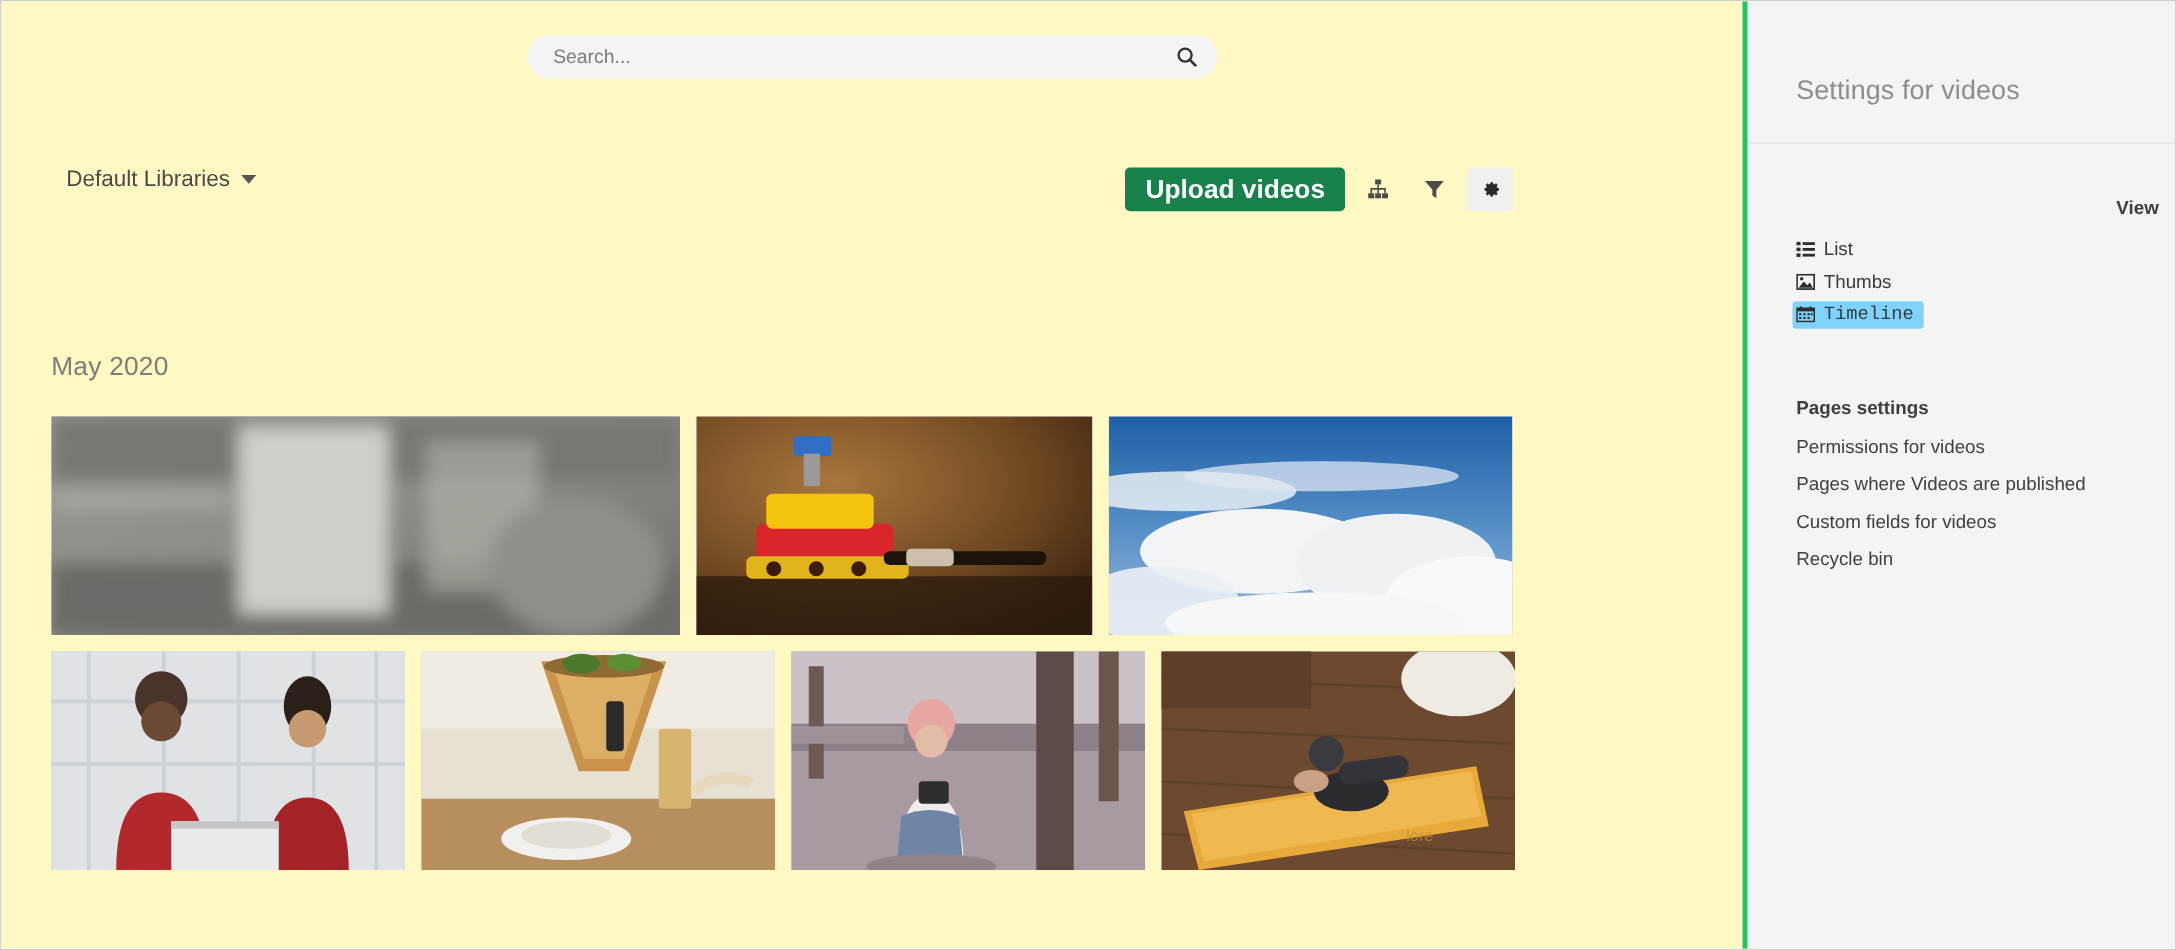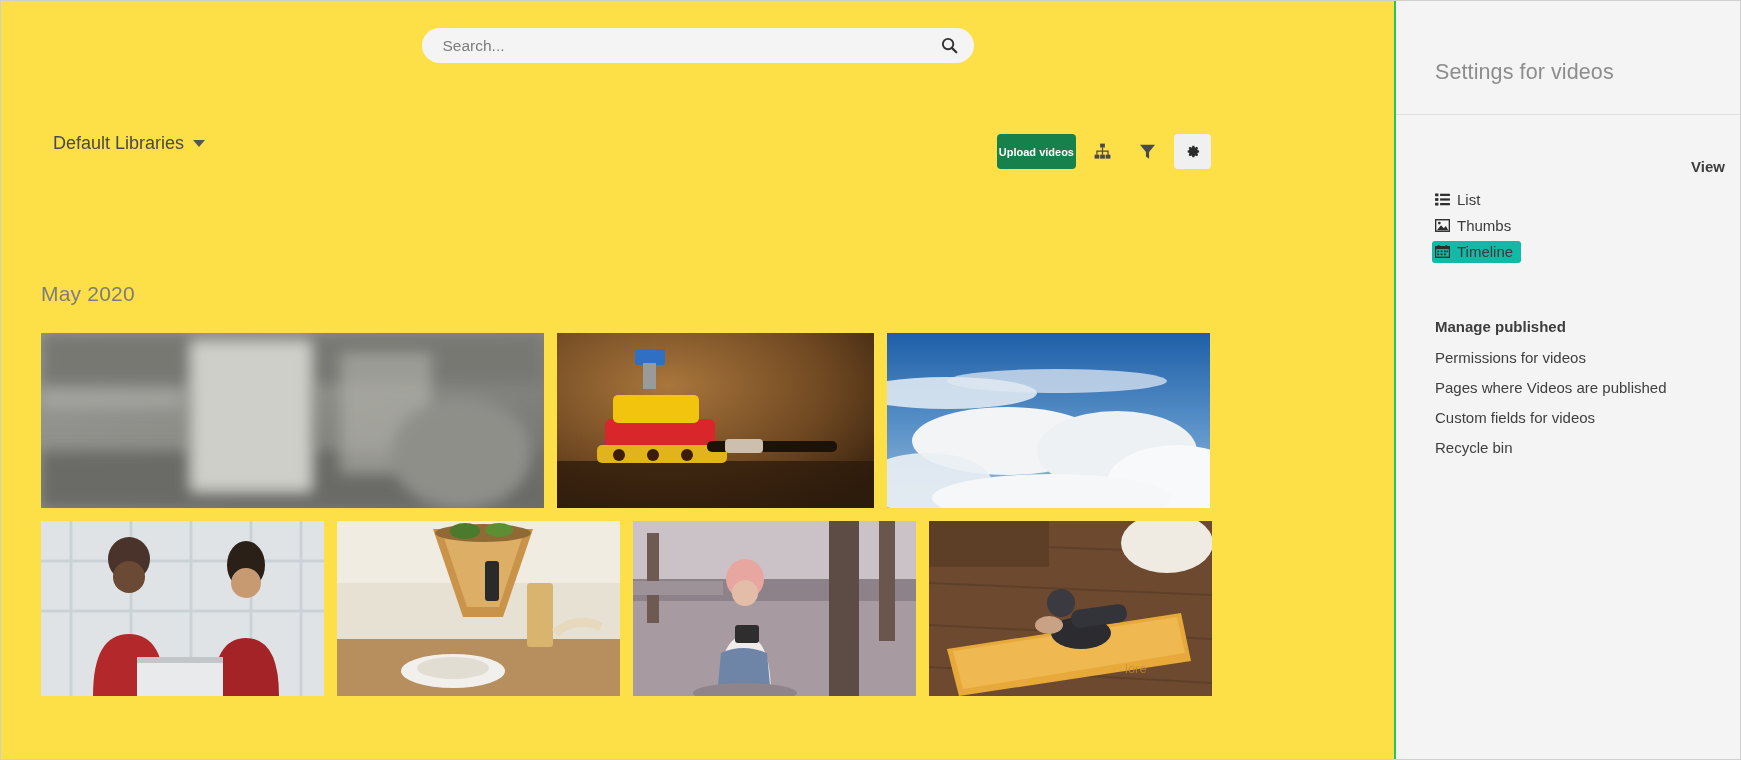--- a/index.html
+++ b/index.html
@@ -20,21 +20,21 @@
     border: 1px solid #cfcfcf;
     display: flex;
     overflow: hidden;
   }
 
   
   .main-pane {
     position: relative;
     width: 1393px;
     height: 100%;
-    background: #fde047;
+    background: #fef9c3;
     overflow: hidden;
     flex: 0 0 1393px;
   }
 
   
   .search-row {
     position: absolute;
     left: 0; top: 0;
     width: 1393px;
     height: 82px;
@@ -119,27 +119,27 @@
   .actions {
     position: absolute;
     right: 183px;
     top: 133px;
     display: flex;
     align-items: center;
     gap: 0;
   }
   .upload-btn {
     height: 35px;
-    padding: 0 2px;
+    padding: 0 16px;
     background: #17814b;
     color: #ffffff;
     border: none;
     border-radius: 4px;
     font-family: "Liberation Sans", sans-serif;
-    font-size: 11px;
+    font-size: 21px;
     font-weight: 600;
     cursor: pointer;
     white-space: nowrap;
   }
   .icon-btn {
     width: 37px; height: 35px;
     margin-left: 8px;
     border: none;
     border-radius: 4px;
     background: transparent;
@@ -182,21 +182,21 @@
     flex: 0 0 auto;
   }
   .thumb svg { display: block; width: 100%; height: 100%; }
 
   
   .sidebar {
     position: relative;
     flex: 1 1 auto;
     height: 100%;
     background: #f4f4f4;
-    border-left: 2px solid #22c55e;
+    border-left: 4px solid #22c55e;
   }
   .sidebar-title {
     position: absolute;
     left: 39px; top: 59px;
     font-size: 21.5px;
     color: #8d8d8d;
     letter-spacing: 0.1px;
   }
   .sidebar-divider {
     position: absolute;
@@ -224,21 +224,21 @@
     align-items: center;
     gap: 7px;
     padding: 2px 8px 3px 2px;
     margin: 0 0 4px -3px;
     width: max-content;
     border-radius: 3px;
     cursor: pointer;
     font-size: 15px;
     color: #3a3a3a;
   }
-  .view-item.selected { background: #14b8a6; }
+  .view-item.selected { background: #7dd3fc; font-family: Liberation Mono, monospace; }
   .view-item .vicon {
     width: 16px; height: 15px;
     display: flex;
     align-items: center;
     justify-content: center;
     flex: 0 0 16px;
   }
   .manage-link {
     display: block;
     font-size: 15px;
@@ -512,21 +512,21 @@
                 <rect x="6" y="9.2" width="2" height="1.8"></rect>
               <rect x="9.6" y="9.2" width="2" height="1.8"></rect>
             </g>
           </svg>
         </span>
         <span>Timeline</span>
       </div>
     </div>
 
     <div class="sidebar-section sec-manage">
-      <div class="sec-heading">Manage published</div>
+      <div class="sec-heading">Pages settings</div>
 
       <a class="manage-link">Permissions for videos</a>
       <a class="manage-link">Pages where Videos are published</a>
       <a class="manage-link">Custom fields for videos</a>
       <a class="manage-link spaced">Recycle bin</a>
     </div>
   </div>
 </div>
 
 </body></html>

